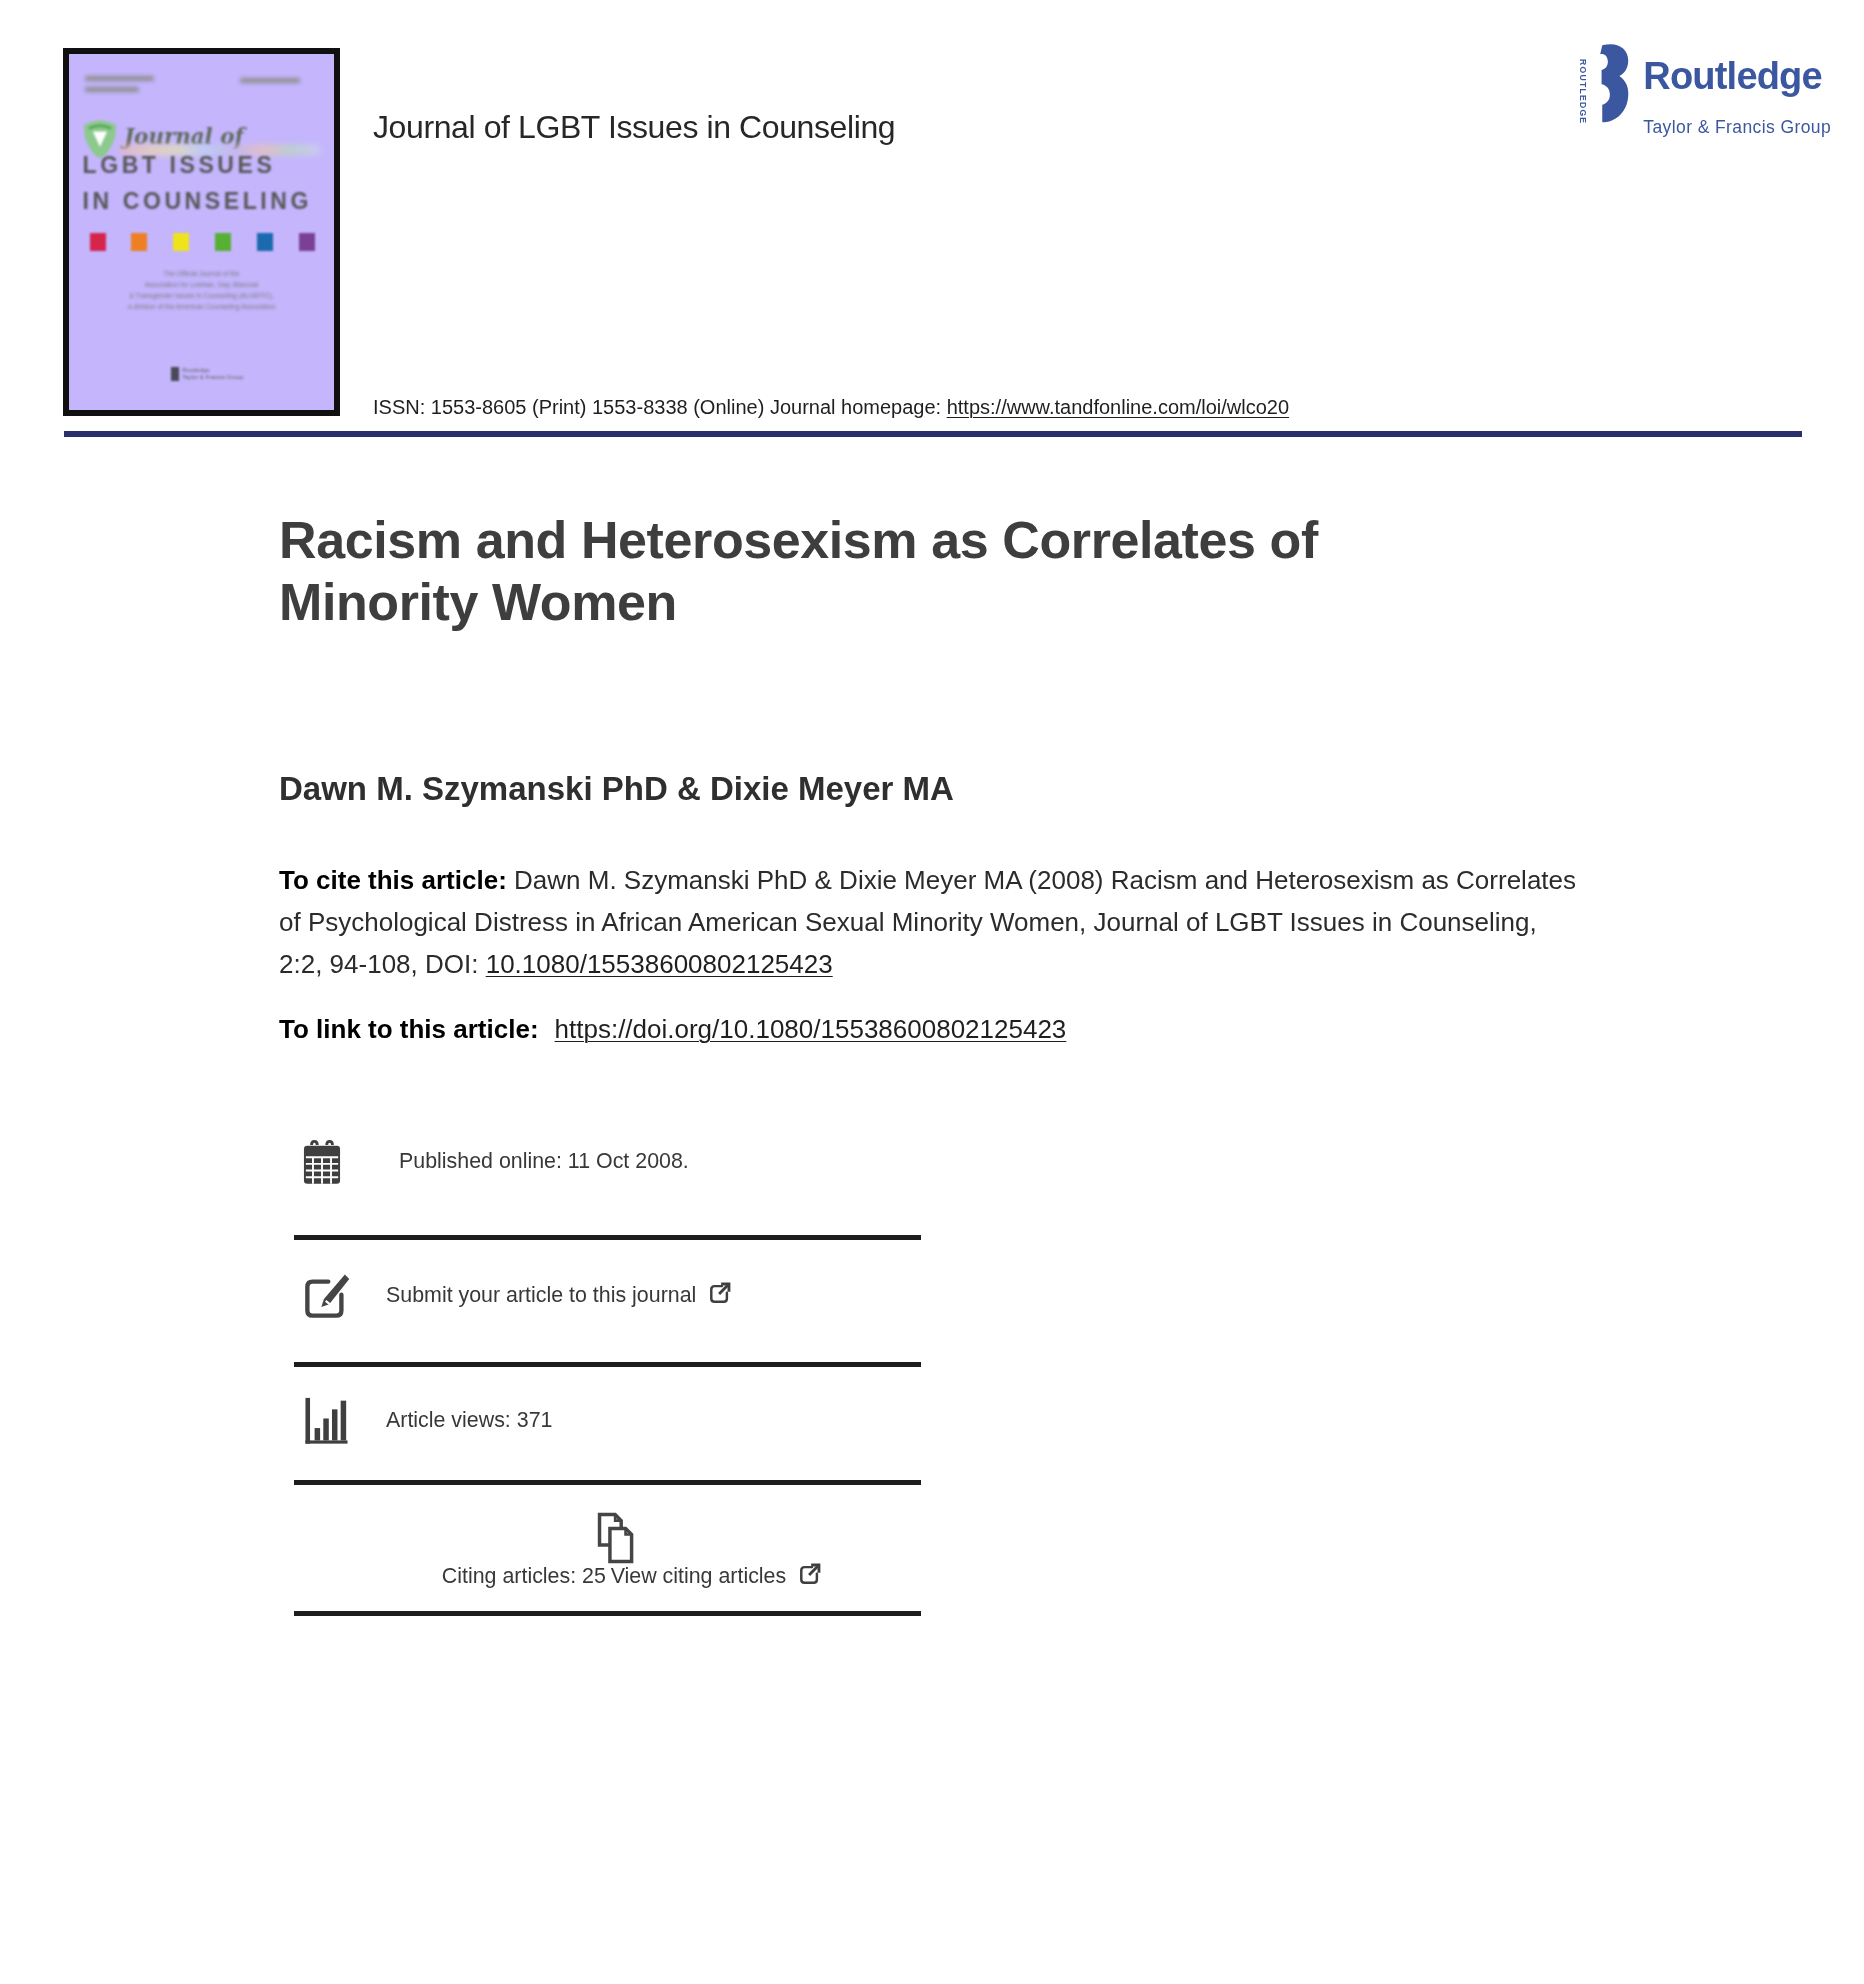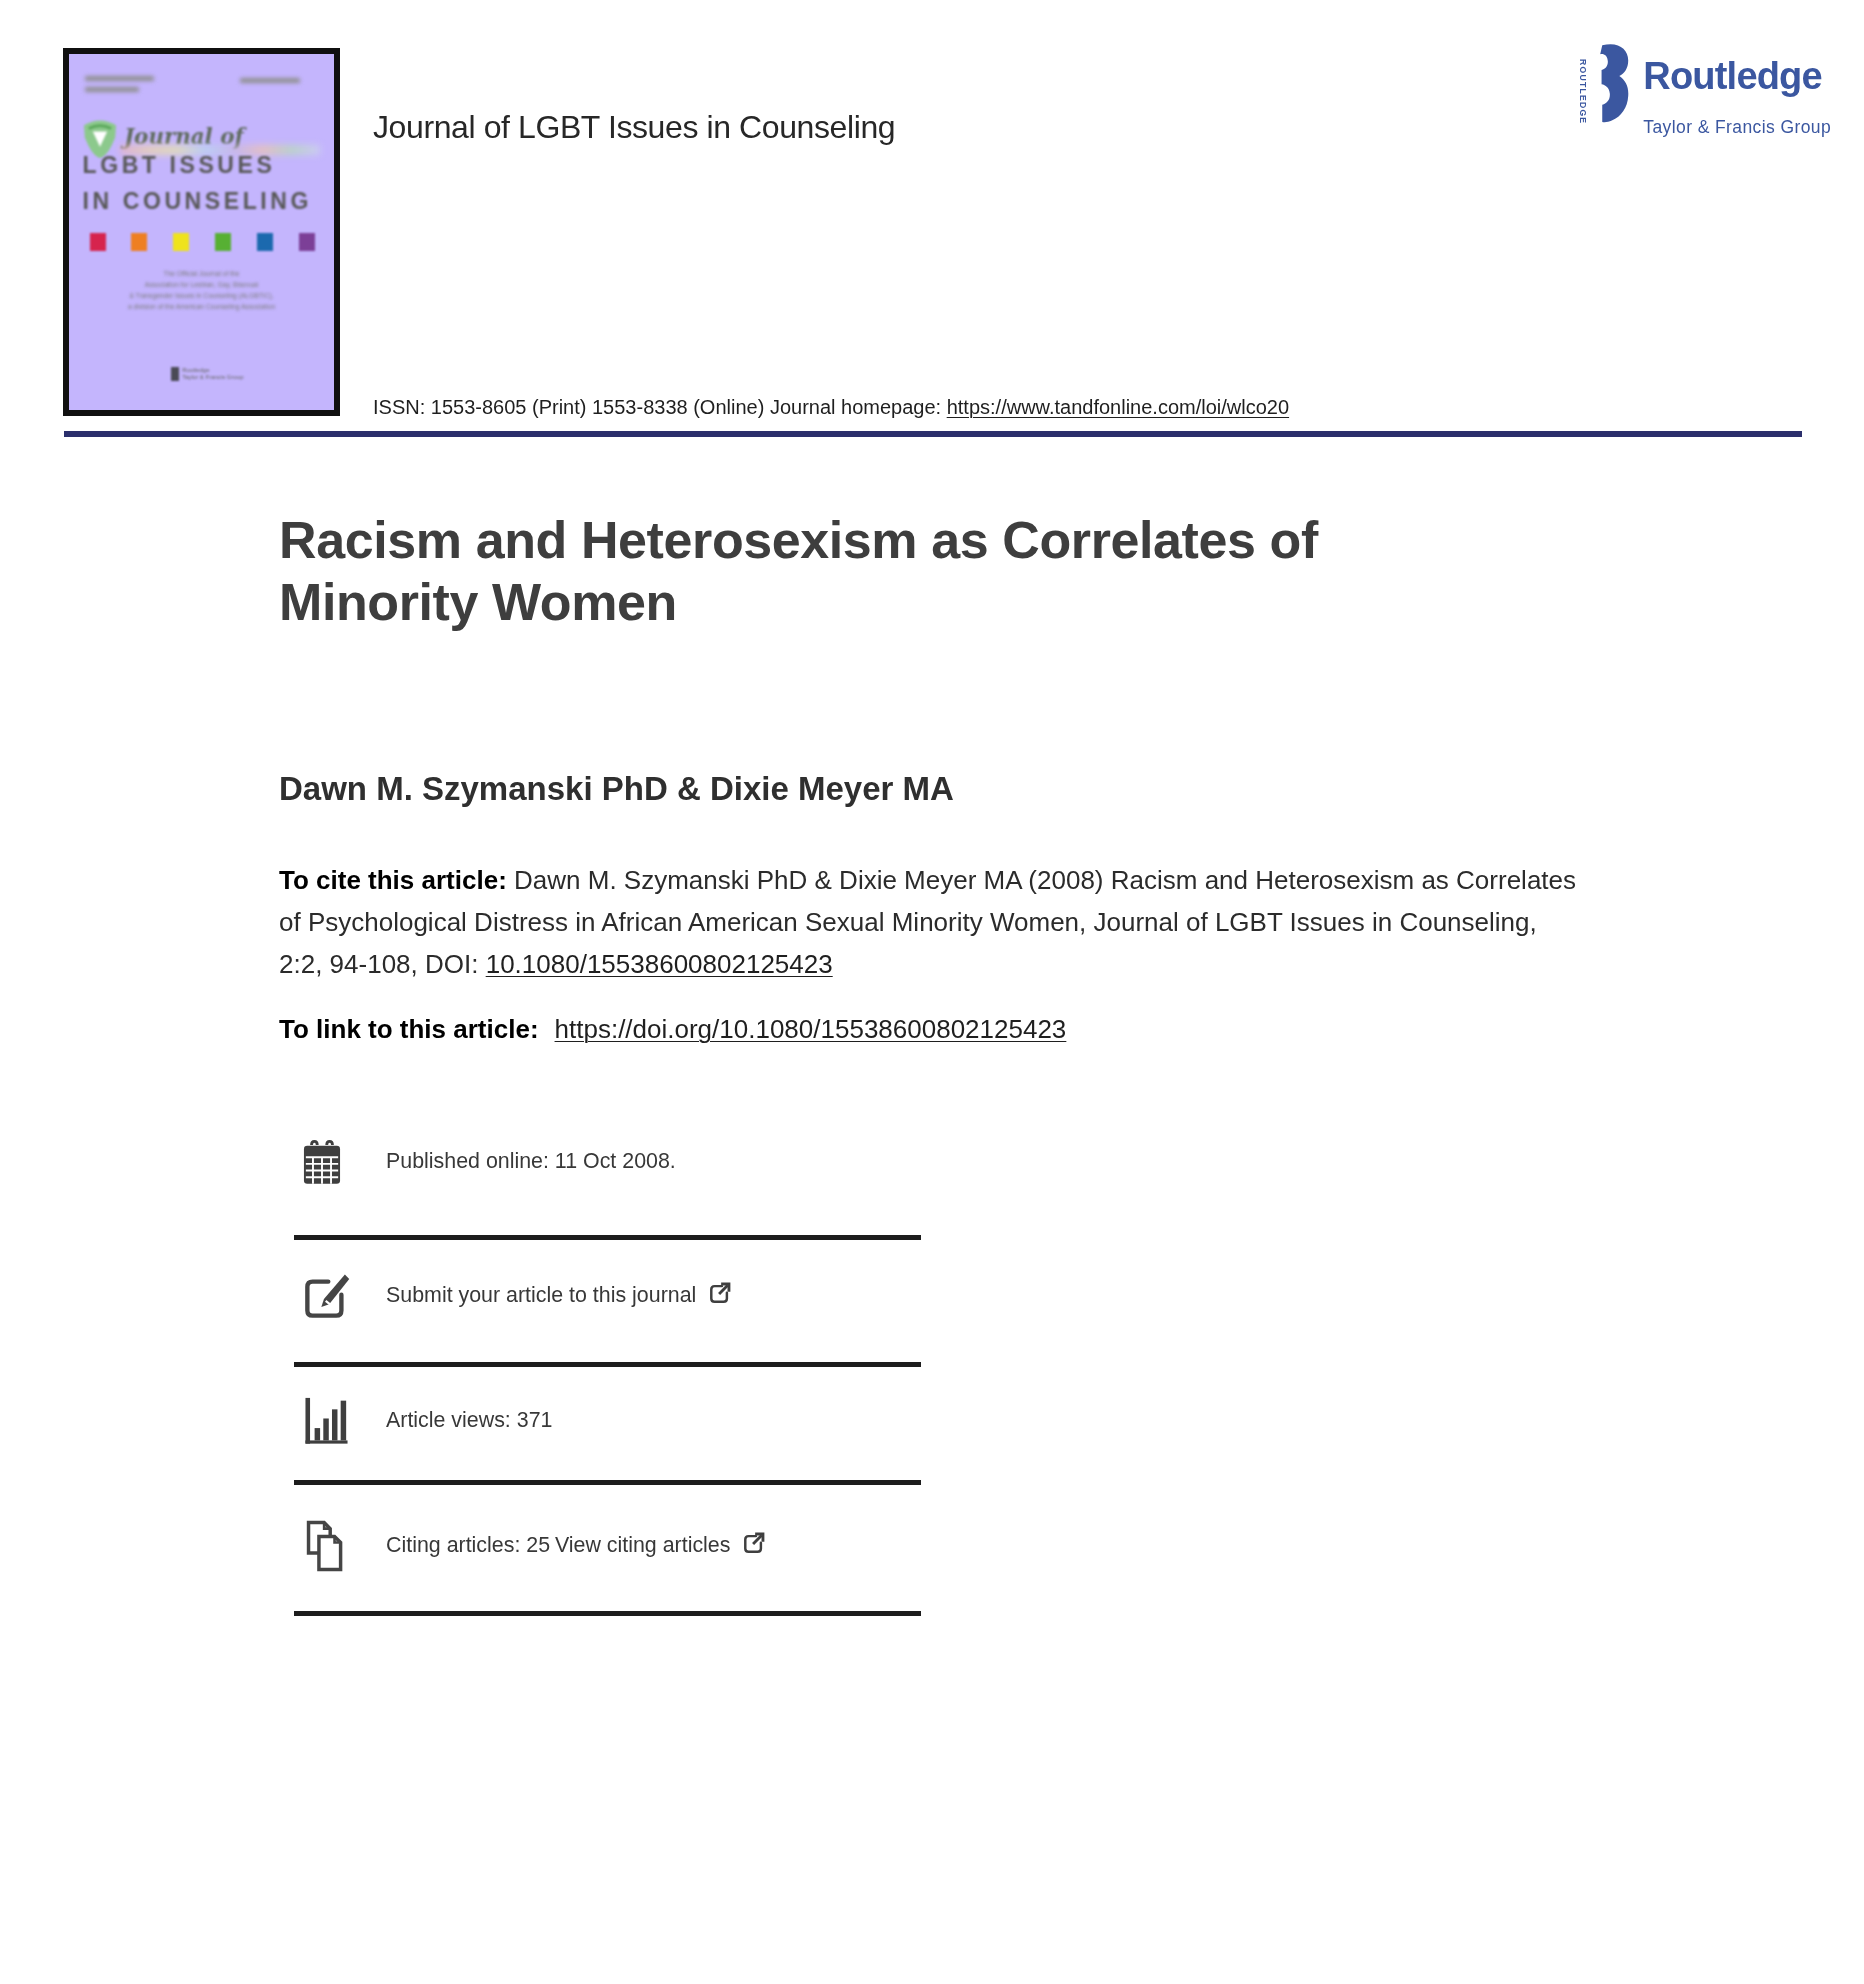--- a/index.html
+++ b/index.html
@@ -40,24 +40,24 @@
   
   .article-title{left:279px;top:509px;width:1413px;font-size:52px;font-weight:600;color:#3e3e3e;line-height:62px;letter-spacing:-0.4px;}
   .authors{left:279px;top:770px;font-size:33px;font-weight:600;color:#2f2f2f;white-space:nowrap;}
   .cite-block{left:279px;top:859px;width:1306px;font-size:26px;line-height:42px;color:#2b2b2b;}
   .bold-label{font-weight:700;color:#000000;}
   .link-row{left:279px;top:1014px;font-size:26px;color:#2b2b2b;white-space:nowrap;}
   .link-row .link-text{margin-left:16px;}
 
   
   .meta-row{left:294px;width:675px;height:67px;display:flex;align-items:center;}
-  .row-published{top:1128px;}
+  .row-published{top:1128px;gap:13px;}
   .row-submit{top:1262px;}
   .row-views{top:1387px;}
-  .row-citing{top:1512px;}
+  .row-citing{top:1512px;flex-direction:column;}
   .icon-wrap{width:92px;padding-left:8.7px;box-sizing:border-box;display:flex;align-items:center;}
   .meta-label{font-size:21.4px;color:#383838;white-space:nowrap;display:flex;align-items:center;}
   .ext-icon{margin-left:12px;position:relative;top:-1.6px;}
   .meta-hr{left:294px;width:627px;height:4.8px;background:#1d1d1d;}
   .hr1{top:1235px;} .hr2{top:1362px;} .hr3{top:1480px;} .hr4{top:1611px;}
 </style>
 </head>
 <body>
 
 <div class="abs cover">

